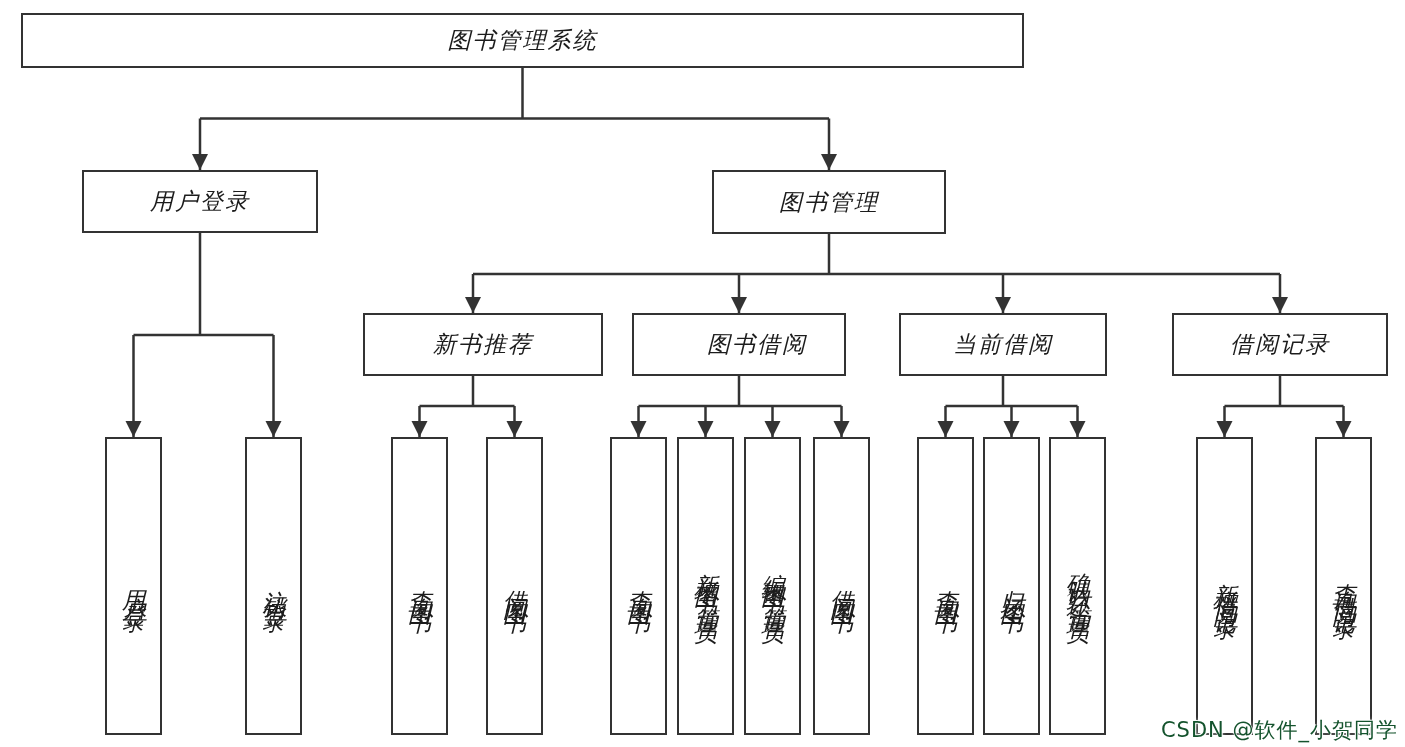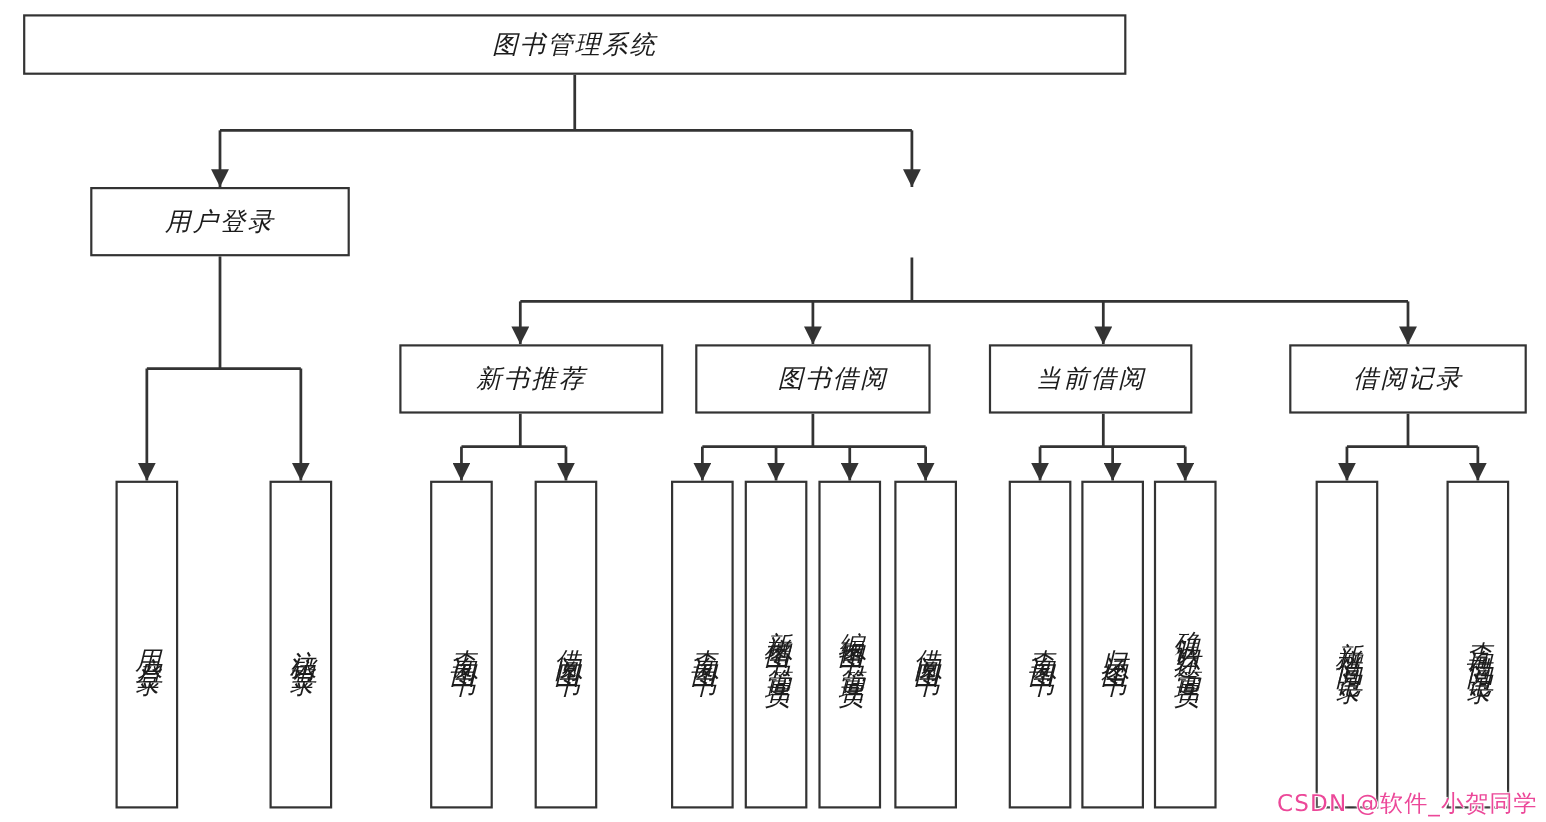--- a/index.html
+++ b/index.html
@@ -39,21 +39,21 @@
     letter-spacing: 7px;
     line-height: 1;
     color: #1c1c1c;
   }
   .watermark {
     position: absolute;
     right: 7px;
     bottom: 3px;
     font-size: 21px;
     letter-spacing: 1px;
-    color: #ec4899;
+    color: #14532d;
     text-shadow: 1px 1px 0 #ffffff, -1px -1px 0 #ffffff, 0 0 4px #ffffff;
     z-index: 5;
     white-space: nowrap;
   }
 </style>
 </head>
 <body>
 
 <div class="canvas">
 
@@ -100,28 +100,31 @@
     </g>
   </svg>
 
   <div class="box" style="left:21px; top:13px; width:1003px; height:55px;">
     <span class="h-label">图书管理系统</span>
   </div>
 
   <div class="box" style="left:82px; top:170px; width:236px; height:63px;">
     <span class="h-label">用户登录</span>
   </div>
+  <div class="box" style="left:712px; top:170px; width:234px; height:64px;">
+    <span class="h-label">图书管理</span>
+  </div>
 
   <div class="box" style="left:363px; top:313px; width:240px; height:63px;">
     <span class="h-label">新书推荐</span>
   </div>
   <div class="box" style="left:632px; top:313px; width:214px; height:63px;padding-left:36px;">
     <span class="h-label">图书借阅</span>
   </div>
-  <div class="box" style="left:899px; top:313px; width:185px; height:63px;">
+  <div class="box" style="left:899px; top:313px; width:208px; height:63px;">
     <span class="h-label">当前借阅</span>
   </div>
   <div class="box" style="left:1172px; top:313px; width:216px; height:63px;">
     <span class="h-label">借阅记录</span>
   </div>
 
   <div class="box leaf" style="left:105px; top:437px; width:57px; height:298px;">
     <span class="v-label">用户登录</span>
   </div>
   <div class="box leaf" style="left:245px; top:437px; width:57px; height:298px;">

